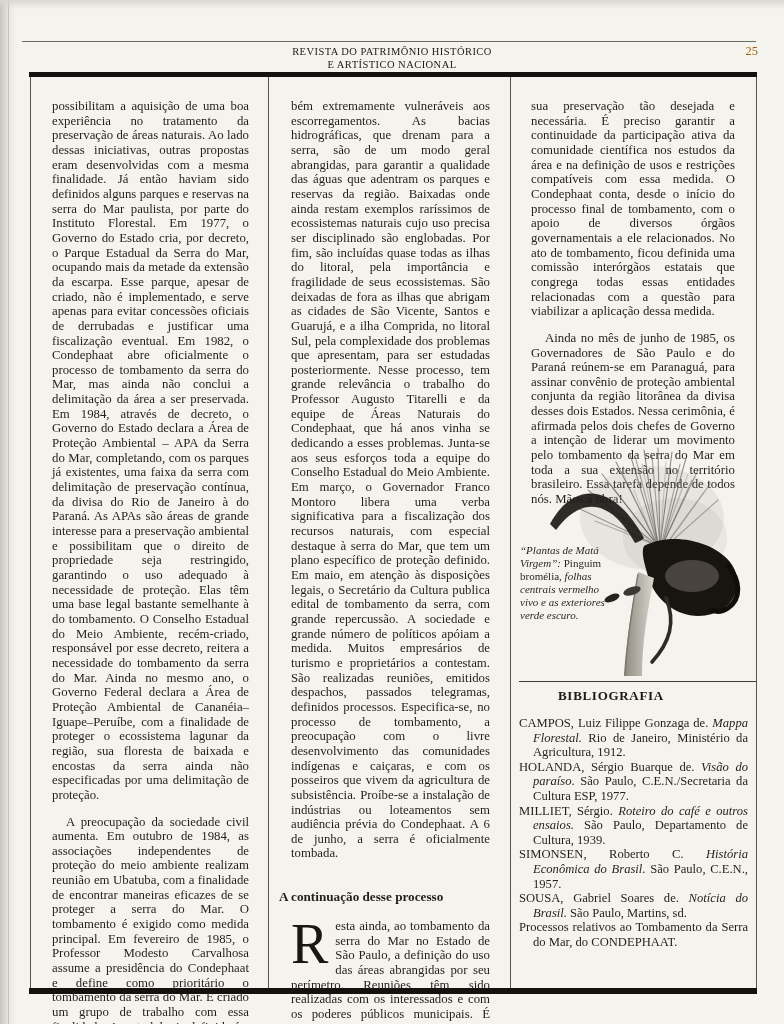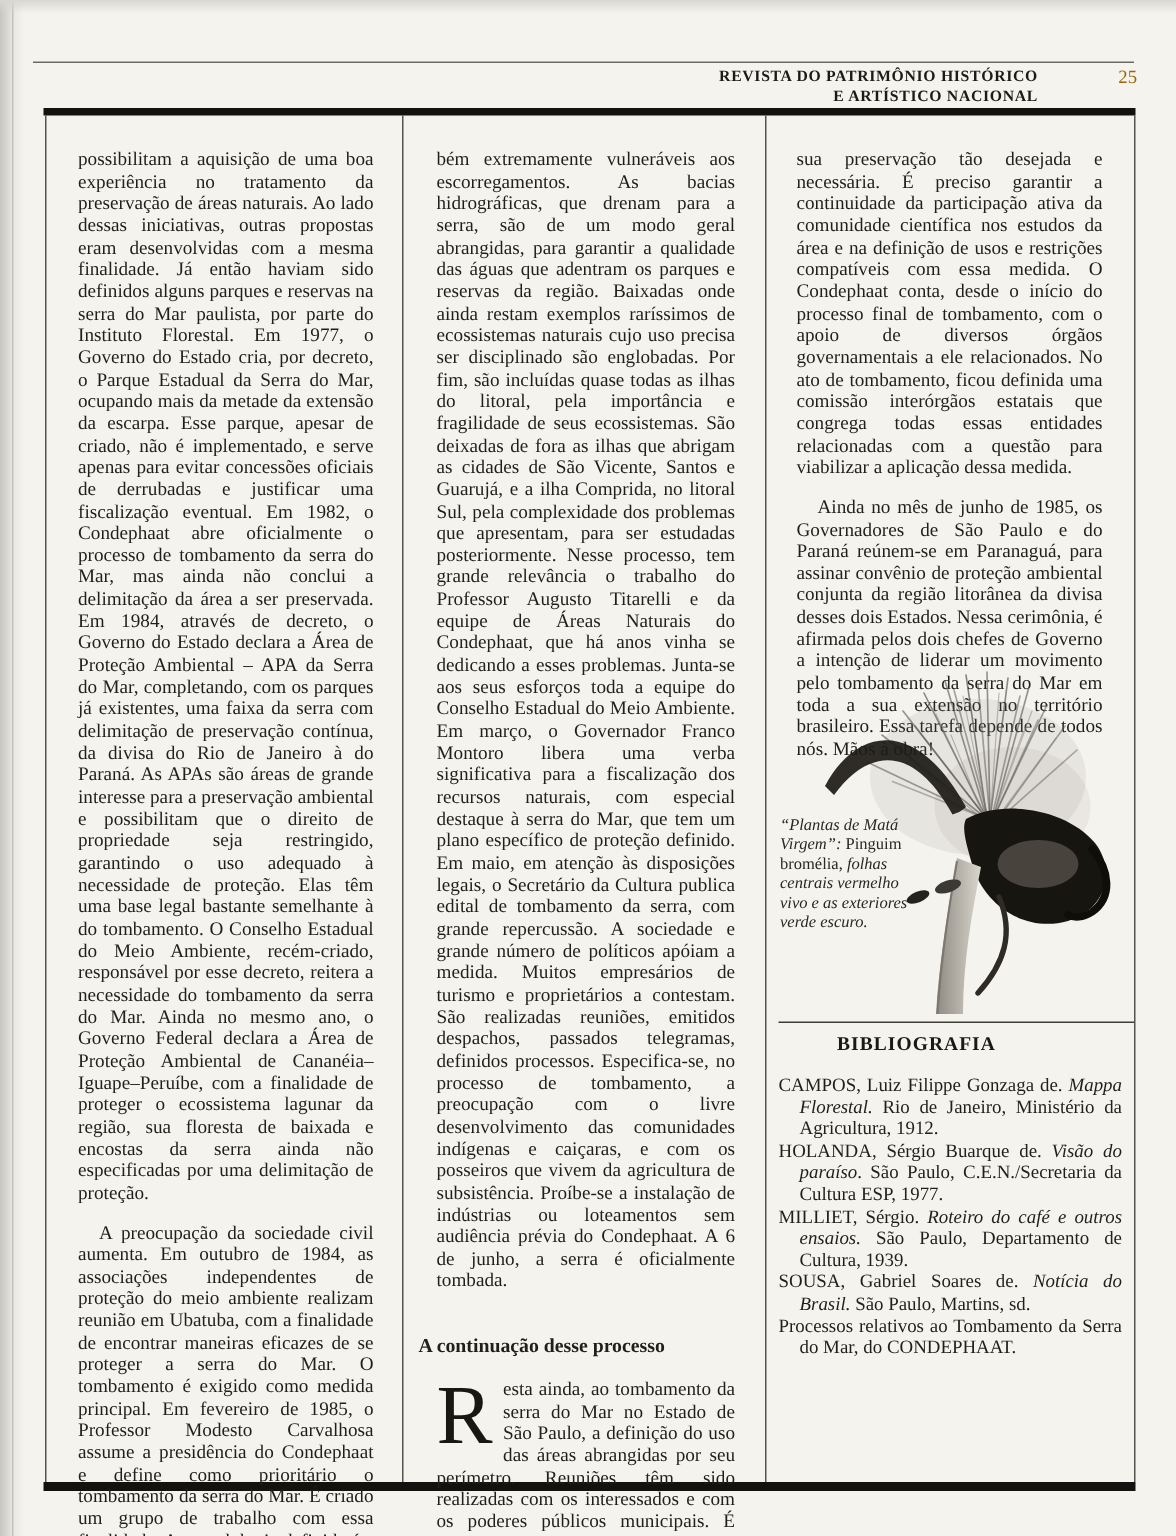--- a/index.html
+++ b/index.html
@@ -9,22 +9,22 @@
     font-family:"Liberation Serif","DejaVu Serif",serif;
     color:#211f1c;
   }
   .edge-left{position:absolute;left:0;top:0;width:16px;height:100%;
     background:linear-gradient(90deg,#c6c5c0,#e9e7e1 55%,rgba(245,243,238,0));}
   .edge-line{position:absolute;left:8px;top:0;width:1px;height:100%;background:#c2c1bb;}
   .edge-top{position:absolute;left:0;top:0;width:100%;height:9px;
     background:linear-gradient(180deg,#d8d7d1,rgba(245,243,238,0));}
 
   .rule-header{position:absolute;left:22px;top:41px;width:734px;height:1px;background:#6d6a62;}
-  .masthead{position:absolute;left:92px;top:45px;width:600px;text-align:right;
-    font-weight:bold;font-size:10.5px;line-height:13px;letter-spacing:.45px;color:#1d1b18;}
+  .masthead{position:absolute;left:92px;top:45px;width:600px;text-align:center;
+    font-weight:normal;font-size:10.5px;line-height:13px;letter-spacing:.45px;color:#1d1b18;}
   .page-number{position:absolute;right:26px;top:44px;font-size:12.5px;color:#a16207;}
 
   .bar-top{position:absolute;left:29px;top:72px;width:728px;height:5px;background:#14120e;}
   .bar-bottom{position:absolute;left:29px;top:988px;width:728px;height:6px;background:#14120e;}
   .vrule{position:absolute;top:77px;height:911px;width:1px;background:#57544b;}
   .v-left{left:30px;}  .v-sep1{left:268px;}  .v-sep2{left:510px;}  .v-right{left:756px;}
 
   .col{position:absolute;top:87px;font-size:12.8px;line-height:14.65px;text-align:justify;}
   .col-1{left:40px;width:221px;}
   .col-2{left:279px;width:223px;}
@@ -152,17 +152,18 @@
   </div>
 
   <div class="caption"><em>“Plantas de Matá Virgem”: </em><span>Pinguim bromélia, </span><em>folhas centrais vermelho vivo e as exteriores verde escuro.</em></div>
 
   <div class="bib-rule"></div>
   <div class="bib-heading">BIBLIOGRAFIA</div>
   <div class="bibliography">
       <div class="bib-entry"><span>CAMPOS, Luiz Filippe Gonzaga de. </span><em>Mappa Florestal.</em><span> Rio de Janeiro, Ministério da Agricultura, 1912.</span></div>
       <div class="bib-entry"><span>HOLANDA, Sérgio Buarque de. </span><em>Visão do paraíso</em><span>. São Paulo, C.E.N./Secretaria da Cultura ESP, 1977.</span></div>
       <div class="bib-entry"><span>MILLIET, Sérgio. </span><em>Roteiro do café e outros ensaios.</em><span> São Paulo, Departamento de Cultura, 1939.</span></div>
+      <div class="bib-entry"><span>SIMONSEN, Roberto C. </span><em>História Econômica do Brasil</em><span>. São Paulo, C.E.N., 1957.</span></div>
       <div class="bib-entry"><span>SOUSA, Gabriel Soares de. </span><em>Notícia do Brasil.</em><span> São Paulo, Martins, sd.</span></div>
       <div class="bib-entry"><span>Processos relativos ao Tombamento da Serra do Mar, do CONDEPHAAT.</span></div>
     </div>
 
 </div>
 
 </body></html>

